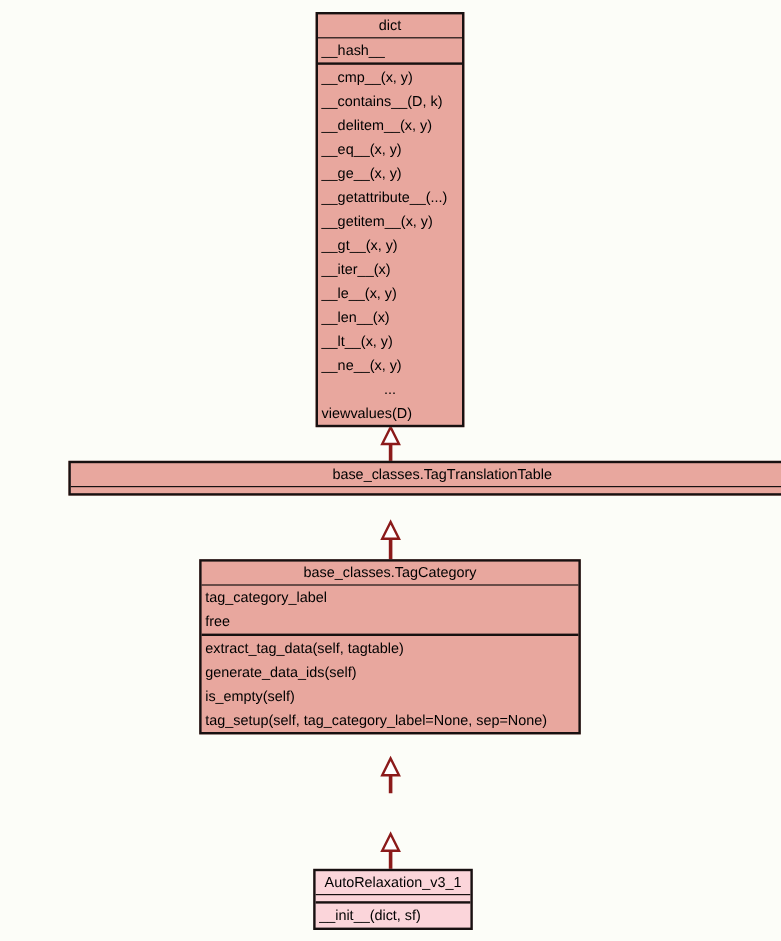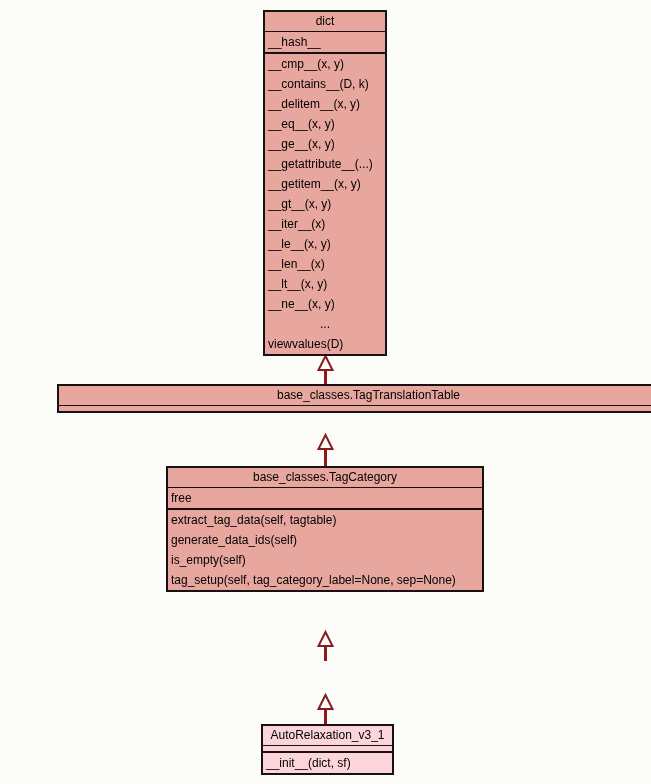--- a/index.html
+++ b/index.html
@@ -115,20 +115,21 @@
   </div>
 
   <div class="class-box" style="left:13px; top:384px; width:623px;margin-left:44px;">
     <div class="class-title">base_classes.TagTranslationTable</div>
     <div class="section attrs empty"></div>
   </div>
 
   <div class="class-box" style="left:166px; top:466px; width:318px;">
     <div class="class-title">base_classes.TagCategory</div>
     <div class="section attrs">
+      <div class="row">tag_category_label</div>
       <div class="row">free</div>
     </div>
     <div class="section methods">
       <div class="row">extract_tag_data(self, tagtable)</div>
       <div class="row">generate_data_ids(self)</div>
       <div class="row">is_empty(self)</div>
       <div class="row">tag_setup(self, tag_category_label=None, sep=None)</div>
     </div>
   </div>
 

